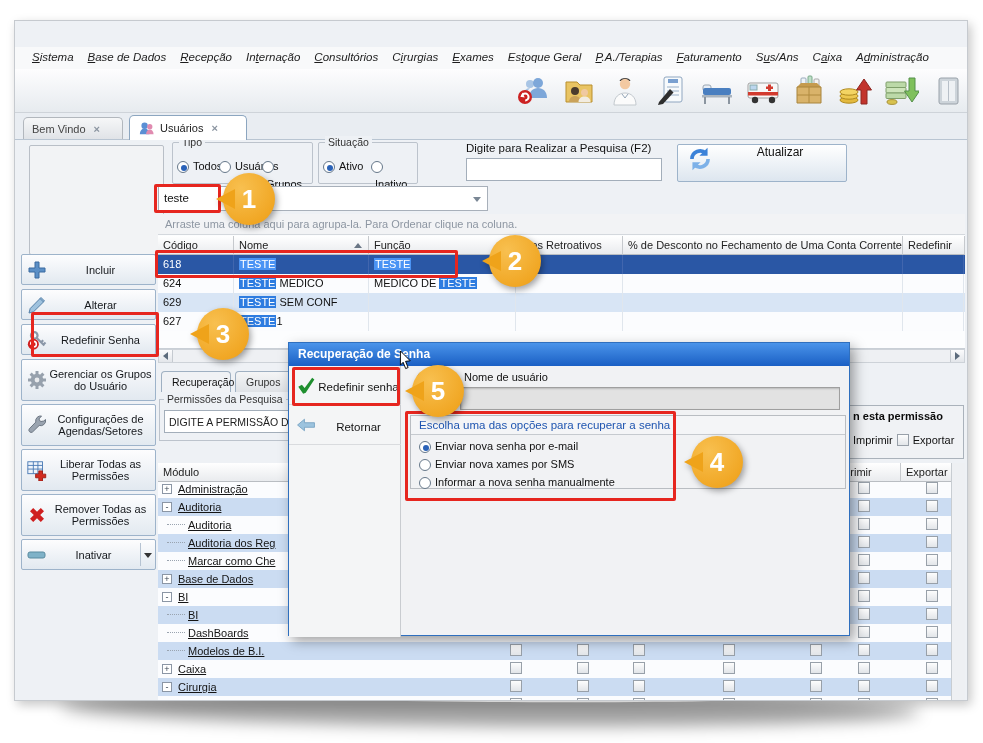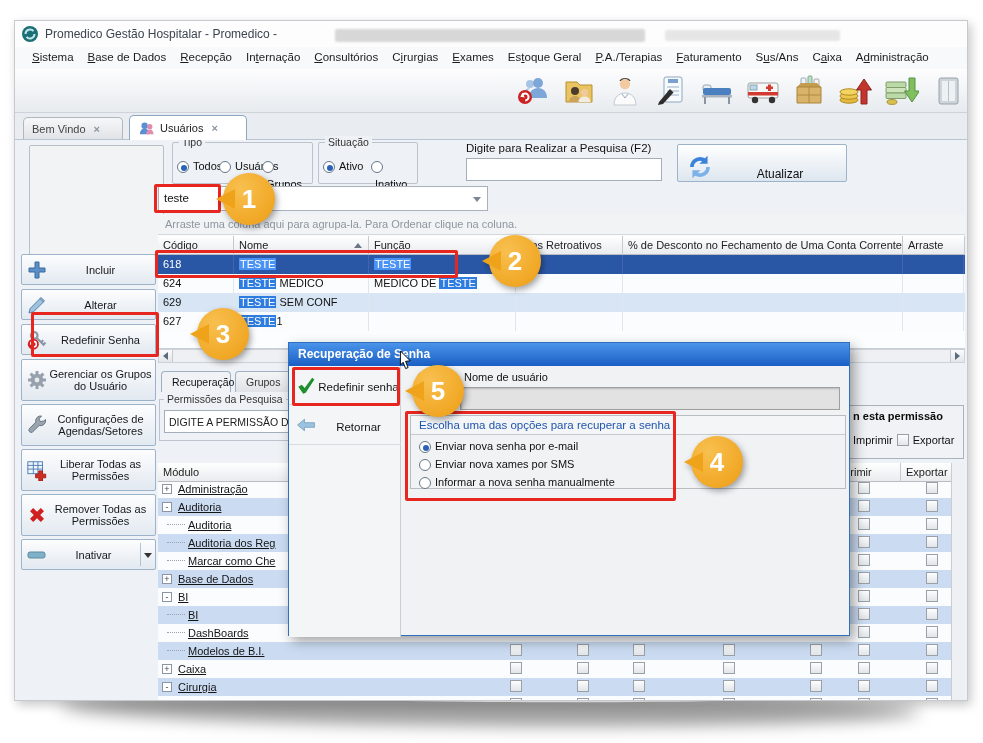--- a/index.html
+++ b/index.html
@@ -18,21 +18,21 @@
   .titlebar{position:absolute;left:0;top:0;width:100%;height:26px;background:#fdfdfd;}
   .app-icon{position:absolute;left:6px;top:4px;width:18px;height:18px;}
   .title{position:absolute;left:30px;top:6px;font-size:12px;color:#3c4450;white-space:nowrap;}
   .redact{position:absolute;border-radius:2px;filter:blur(1px);}
   .redact.r1{left:320px;top:8px;width:310px;height:13px;background:#d7d7d7;}
   .redact.r2{left:650px;top:9px;width:175px;height:11px;background:#e6e6e6;}
 
   
   .menubar{position:absolute;left:0;top:26px;width:100%;height:22px;background:#f8f9fa;padding-left:10px;
     white-space:nowrap;}
-  .menu-item{display:inline-block;padding:3px 7px;font-size:11.5px;color:#1c1c1c;cursor:default;}
+  .menu-item{display:inline-block;padding:3px 7px;font-size:11.5px;color:#1c1c1c;cursor:default;font-style:italic;}
   .menu-item .ul{text-decoration:underline;}
 
   
   .toolbar{position:absolute;left:0;top:48px;width:100%;height:44px;
     background:linear-gradient(#fdfdfe,#e7ebef);border-bottom:1px solid #ced3d9;}
   .tool-icons{position:absolute;left:498px;top:3px;display:flex;gap:6px;}
   .tool-icon{width:40px;height:38px;display:flex;align-items:center;justify-content:center;}
   .tool-icon svg{width:36px;height:32px;}
 
   
@@ -58,21 +58,21 @@
     background:linear-gradient(#fdfdfd,#e2e5e9);position:relative;}
   .cb.checked::after{content:"";position:absolute;left:2px;top:2px;width:7px;height:4px;
     border-left:2px solid #3a6cc0;border-bottom:2px solid #3a6cc0;transform:rotate(-45deg);}
 
   
   .search-label{position:absolute;left:451px;top:121px;font-size:11.5px;color:#111;}
   .search-input{position:absolute;left:451px;top:137px;width:196px;height:23px;background:#fff;
     border:1px solid #a3aeba;}
   .btn-atualizar{position:absolute;left:662px;top:123px;width:170px;height:38px;
     border:1px solid #9db3ca;border-radius:2px;background:linear-gradient(#ffffff,#dde6ef);
-    display:flex;align-items:flex-end;}
+    display:flex;align-items:flex-start;}
   .btn-atualizar .ric{width:28px;height:28px;margin-left:8px;}
   .btn-atualizar .lbl{flex:1;text-align:center;font-size:12px;color:#111;}
 
   .combo{position:absolute;left:143px;top:165px;width:330px;height:25px;background:#fff;
     border:1px solid #a8b0ba;font-size:11.5px;color:#111;}
   .combo .val{position:absolute;left:5px;top:5px;}
   .combo .arrow{position:absolute;right:6px;top:10px;width:0;height:0;border-left:4px solid transparent;
     border-right:4px solid transparent;border-top:5px solid #7a8795;}
 
   .hintbar{position:absolute;left:143px;top:193px;width:807px;height:21px;background:#f2f3f5;
@@ -164,29 +164,20 @@
     border:10px solid transparent;border-right:19px solid #efa31a;}
   .cursor{position:absolute;width:15px;height:21px;z-index:60;}
 </style>
 </head>
 <body>
 
 <div class="canvas">
   <div class="page-shadow"></div>
   <div class="win">
 
-    <div class="titlebar">
-      <span class="app-icon" id="appicon"><svg viewBox="0 0 18 18">
-            <circle cx="9" cy="9" r="8" fill="#1c6f74"></circle>
-            <path d="M4.5 9a4.5 4.5 0 0 1 8-2.8M13.5 9a4.5 4.5 0 0 1-8 2.8" stroke="#bfe6e8" stroke-width="2" fill="none"></path>
-          </svg></span>
-      <span class="title">Promedico Gestão Hospitalar - Promedico -</span>
-      <span class="redact r1"></span>
-      <span class="redact r2"></span>
-    </div>
 
     <div class="menubar" id="menubar"><span class="menu-item"><span class="ul">S</span>istema</span><span class="menu-item"><span class="ul">B</span>ase de Dados</span><span class="menu-item"><span class="ul">R</span>ecepção</span><span class="menu-item">In<span class="ul">t</span>ernação</span><span class="menu-item"><span class="ul">C</span>onsultórios</span><span class="menu-item">C<span class="ul">i</span>rurgias</span><span class="menu-item"><span class="ul">E</span>xames</span><span class="menu-item">Es<span class="ul">t</span>oque Geral</span><span class="menu-item"><span class="ul">P</span>.A./Terapias</span><span class="menu-item"><span class="ul">F</span>aturamento</span><span class="menu-item">S<span class="ul">u</span>s/Ans</span><span class="menu-item">C<span class="ul">a</span>ixa</span><span class="menu-item">A<span class="ul">d</span>ministração</span></div>
 
     <div class="toolbar">
       <div class="tool-icons" id="toolicons">
           <span class="tool-icon">
             <svg viewBox="0 0 36 32">
               <circle cx="15" cy="9" r="4" fill="#a9c5e5"></circle>
               <path d="M8 21c0-5 3.2-8 7-8" fill="#a9c5e5"></path>
               <circle cx="23" cy="8" r="5" fill="#7da7d9"></circle>
@@ -398,21 +389,21 @@
           <span class="val">teste</span>
           <span class="arrow"></span>
         </div>
         <div class="hintbar">Arraste uma coluna aqui para agrupa-la. Para Ordenar clique na coluna.</div>
         <div class="grid1-bg"></div>
         <div class="hcell" style="left:143px;width:76px">Código</div>
         <div class="hcell" style="left:219px;width:135px">Nome<span class="sort-up" style="right:6px;top:7px"></span></div>
         <div class="hcell" style="left:354px;width:147px">Função</div>
         <div class="hcell" style="left:501px;width:107px">Dias Retroativos</div>
         <div class="hcell" style="left:608px;width:280px">% de Desconto no Fechamento de Uma Conta Corrente</div>
-        <div class="hcell" style="left:888px;width:62px">Arraste</div>
+        <div class="hcell" style="left:888px;width:62px">Redefinir</div>
         <div class="grow sel" style="left:143px;top:234px;width:807px;background:#2a57a5">
           <span class="cell" style="left:0;width:76px">618</span>
           <span class="cell" style="left:76px;width:135px"><span class="hl">TESTE</span></span>
           <span class="cell" style="left:211px;width:147px"><span class="hl">TESTE</span></span>
           <span class="cell" style="left:358px;width:107px"></span>
           <span class="cell" style="left:465px;width:280px"></span>
           <span class="cell" style="left:745px;width:61px"></span>
         </div>
         <div class="grow" style="left:143px;top:253px;width:807px;background:#fbfcfe">
           <span class="cell" style="left:0;width:76px">624</span>

